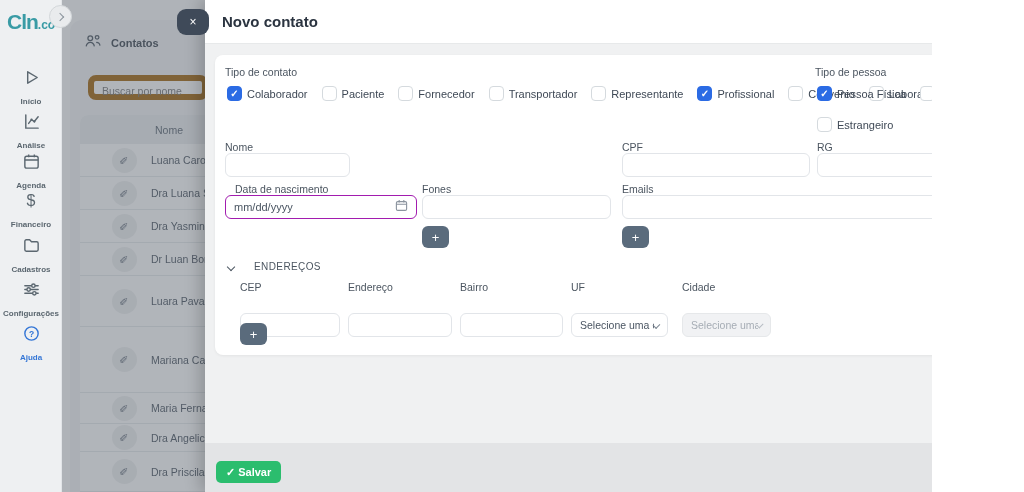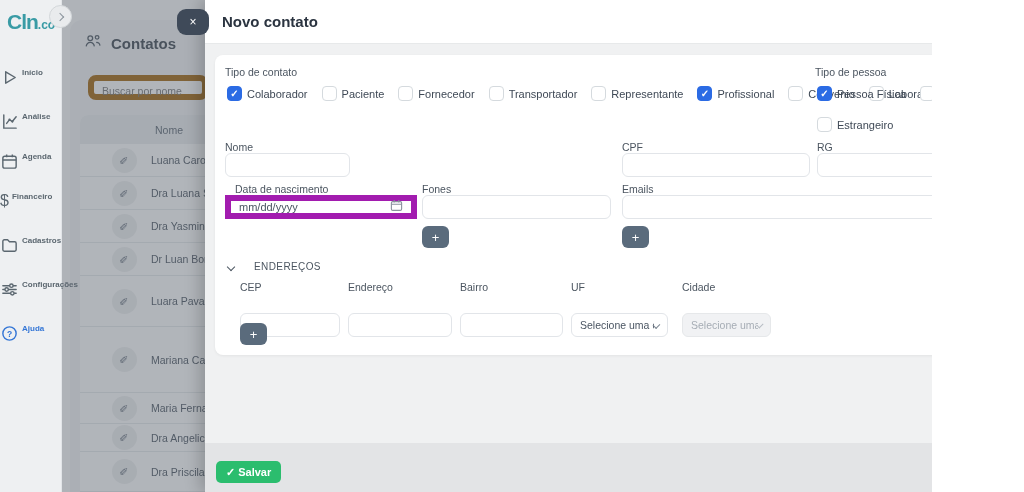--- a/index.html
+++ b/index.html
@@ -4,36 +4,36 @@
 <style>
   * { margin:0; padding:0; box-sizing:border-box; }
   html,body { width:1024px; height:492px; }
   body { font-family:"Liberation Sans", sans-serif; background:#fff; overflow:hidden; }
   #app { position:relative; width:932px; height:492px; background:#f0abfc; overflow:hidden; }
 
   
   .sidebar { position:absolute; left:0; top:0; width:62px; height:492px; background:#eef0f2; border-right:1px solid #e2e5e8; z-index:2; }
   .logo { position:absolute; left:7px; top:10px; font-weight:bold; color:#399ba5; font-size:21px; letter-spacing:-1px; }
   .logo .suffix { font-size:12px; letter-spacing:0; }
-  .nav-item { position:absolute; left:0; width:62px; display:flex; flex-direction:row; align-items:flex-start; gap:3px; color:#5b6770; cursor:pointer; }
+  .nav-item { position:absolute; left:0; width:62px; display:flex; flex-direction:column; align-items:center; gap:10px; color:#5b6770; cursor:pointer; }
   .nav-item svg { display:block; }
   .nav-label { font-size:8px; font-weight:bold; color:#5b6770; text-align:center; }
   .nav-item.active, .nav-item.active .nav-label { color:#3476d6; }
   .nav-item.active svg { stroke:#3476d6; }
 
   .expand-btn { position:absolute; left:49px; top:5px; width:23px; height:23px; border-radius:50%; background:#e9ebed; border:1px solid #d3d7da; z-index:6; display:flex; align-items:center; justify-content:center; }
   .chev { display:inline-block; width:6px; height:6px; border-right:1.5px solid #8a939c; border-bottom:1.5px solid #8a939c; }
   .chev.right { transform:rotate(-45deg); margin-left:-2px; }
   .chev.down { transform:rotate(45deg); }
 
   
   .contacts { position:absolute; left:62px; top:0; width:400px; height:492px; background:#fbfcfc; z-index:1; }
   .contacts-panel { position:absolute; left:8px; top:20px; width:392px; height:472px; background:#f3f4f6; border-radius:12px 0 0 0; }
   .page-title-row { position:absolute; left:13px; top:12px; display:flex; align-items:center; gap:8px; color:#3a434e; }
-  .page-title { font-size:15px; font-weight:bold; }
+  .page-title { font-size:11px; font-weight:bold; }
   .search-box { position:absolute; left:18px; top:55px; width:120px; height:25px; background:#fff; border:6px solid #a16207; border-radius:8px; padding:0 8px; }
   .search-box input { width:100%; height:100%; border:none; outline:none; background:transparent; font-size:10.5px; color:#6a7480; font-family:inherit; }
   .table-card { position:absolute; left:10px; top:95px; width:382px; height:377px; background:#fff; border-radius:8px 0 0 0; overflow:hidden; }
   .table-head { height:29px; background:#eceef0; display:flex; align-items:center; padding-left:75px; font-size:10.5px; color:#5a6470; }
   .t-row { display:flex; align-items:center; gap:14px; padding-left:32px; border-bottom:1px solid #e7eaec; cursor:pointer; }
   .pencil { width:25px; height:25px; min-width:25px; border-radius:50%; background:rgba(90,100,110,.10); display:flex; align-items:center; justify-content:center; color:#6b7480; font-size:11px; }
   .pencil span { display:inline-block; transform:rotate(-90deg); }
   .t-name { font-size:10.5px; color:#4a5460; white-space:nowrap; overflow:hidden; }
 
   
@@ -52,21 +52,21 @@
   .card { position:absolute; left:10px; top:55px; width:793px; height:300px; background:#fff; border-radius:8px; box-shadow:0 1px 3px rgba(0,0,0,.06); }
   .flabel { position:absolute; font-size:10.5px; color:#4b5560; }
   .chk-row { position:absolute; display:flex; gap:14px; align-items:center; }
   .chk { display:flex; align-items:center; gap:5px; cursor:pointer; }
   .cb { width:15px; height:15px; min-width:15px; border:1px solid #d5dade; border-radius:4px; background:#fff; display:flex; align-items:center; justify-content:center; }
   .cb.on { background:#2b6be4; border-color:#2b6be4; }
   .cb.on::after { content:"✓"; color:#fff; font-size:10px; font-weight:bold; }
   .cbl { font-size:11px; color:#3f4956; white-space:nowrap; }
   .tinput { position:absolute; height:24px; background:#fff; border:1px solid #e2e5e9; border-radius:6px; padding:0 8px; font-size:11px; color:#333; outline:none; font-family:inherit; }
   .tinput::placeholder { color:#5a6472; }
-  .date-wrap { position:absolute; height:24px; background:#fff; border:6px solid #a21caf; border-radius:0; display:flex; align-items:center; padding:0 8px; }
+  .date-wrap { position:absolute; height:24px; background:#fff; border:1px solid #a21caf; border-radius:6px; display:flex; align-items:center; padding:0 8px; }
   .date-wrap input { flex:1; border:none; outline:none; font-size:11px; color:#4a5562; background:transparent; font-family:inherit; }
   .date-wrap input::placeholder { color:#4a5562; }
   .plus-btn { position:absolute; width:27px; height:22px; background:#5a6b7c; border:none; border-radius:6px; color:#fff; font-size:13px; line-height:1; cursor:pointer; display:flex; align-items:center; justify-content:center; font-family:inherit; }
   .section-head { position:absolute; display:flex; align-items:center; gap:20px; color:#4b5560; cursor:pointer; }
   .section-head .label { font-size:10px; letter-spacing:.4px; }
   .addr-row { position:absolute; display:flex; gap:8px; }
   .addr-col { display:flex; flex-direction:column; gap:20px; }
   .addr-col .flabel2 { font-size:10.5px; color:#4b5560; }
   .addr-col input { height:24px; background:#fff; border:1px solid #e2e5e9; border-radius:6px; padding:0 7px; font-size:11px; outline:none; font-family:inherit; }
   .sel { height:24px; border:1px solid #e2e5e9; border-radius:6px; background:#fff; display:flex; align-items:center; justify-content:space-between; padding:0 8px; cursor:pointer; }

